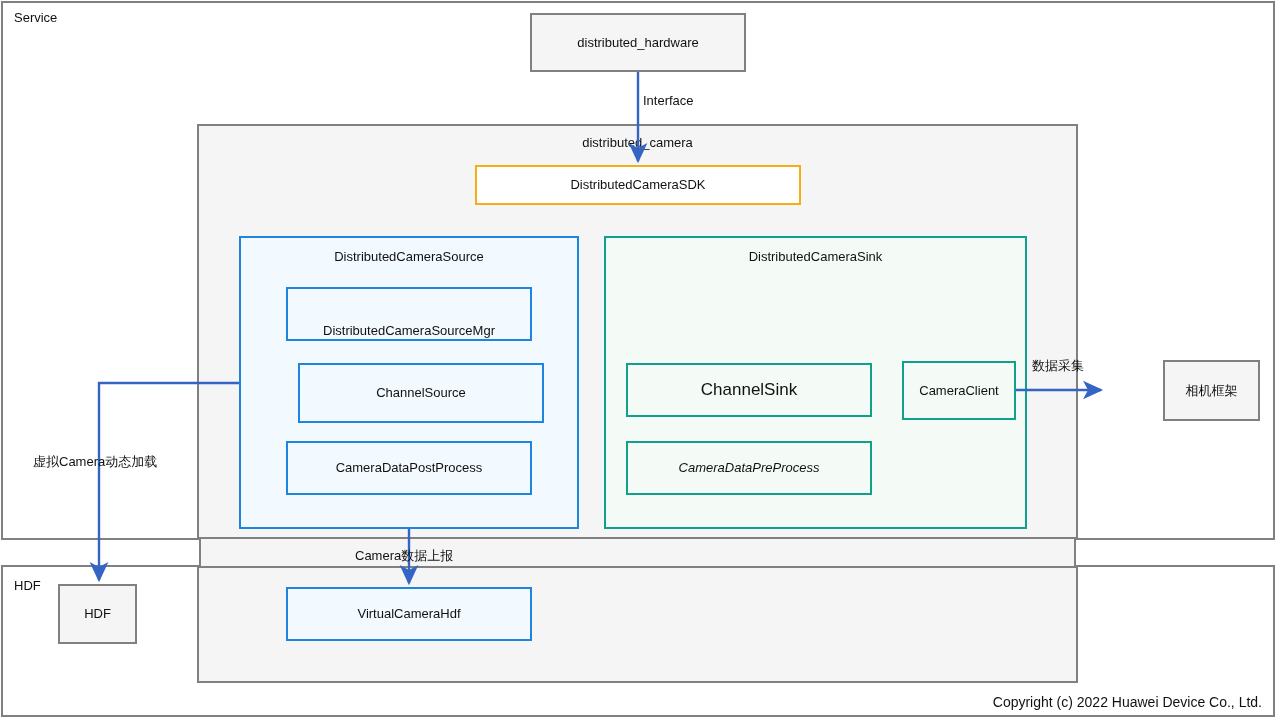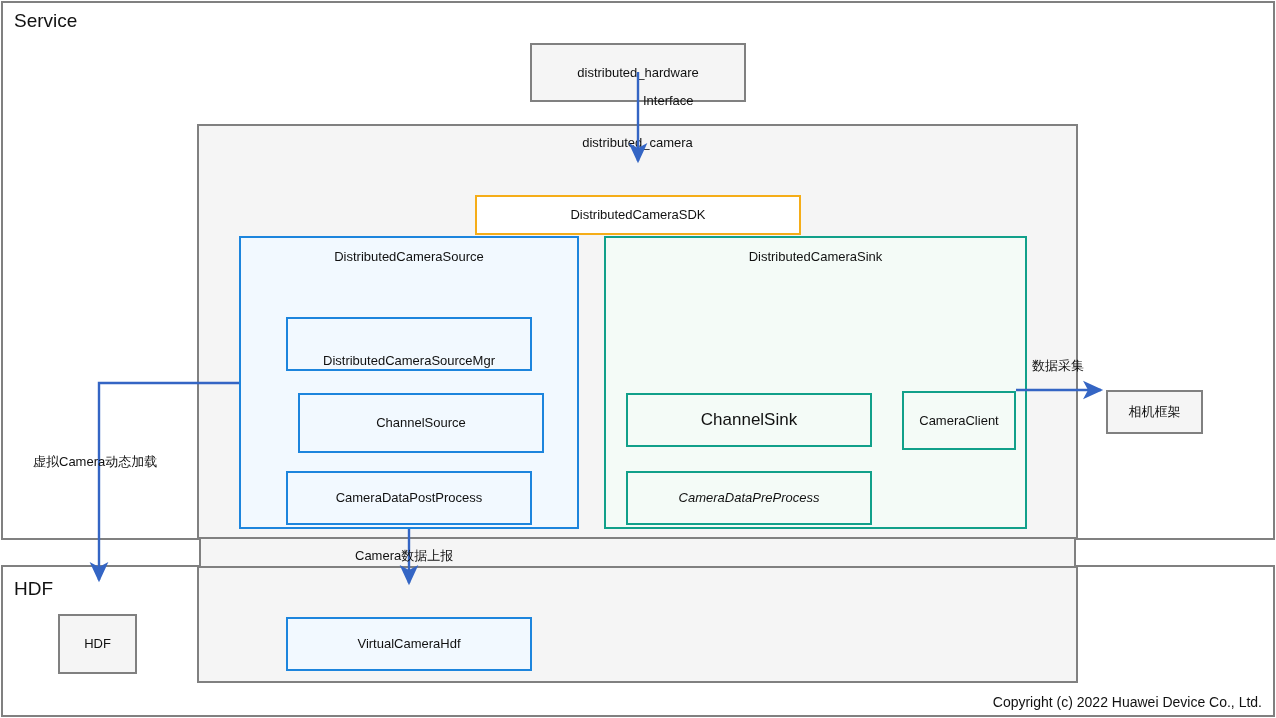--- a/index.html
+++ b/index.html
@@ -19,36 +19,35 @@
     overflow: hidden;
   }
   .abs { position: absolute; box-sizing: border-box; }
 
   
   .lane {
     border: 2px solid #808080;
     background: #ffffff;
   }
   .lane-label {
-    font-size: 19px;
+    font-size: 13px;
     color: #111111;
     line-height: 1;
     white-space: nowrap;
   }
 
   
   .box {
     display: flex;
     align-items: center;
     justify-content: center;
     text-align: center;
     font-size: 13px;
     line-height: 1.2;
     white-space: nowrap;
-    margin-top: 30px;
   }
   .box-gray {
     background: #f5f5f5;
     border: 2px solid #808080;
   }
   .box-orange {
     background: #ffffff;
     border: 2px solid #f5ad18;
   }
   .box-blue {
@@ -138,21 +137,21 @@
   <div class="abs box box-teal" style="left:626px; top:363px; width:246px; height:54px; font-size:17px;">
     <span>ChannelSink</span>
   </div>
   <div class="abs box box-teal" style="left:626px; top:441px; width:246px; height:54px;font-style:italic;">
     <span>CameraDataPreProcess</span>
   </div>
   <div class="abs box box-teal" style="left:902px; top:361px; width:114px; height:59px;">
     <span>CameraClient</span>
   </div>
 
-  <div class="abs box box-gray" style="left:1106px; top:360px; width:97px; height:44px;">
+  <div class="abs box box-gray" style="left:1163px; top:360px; width:97px; height:61px;">
     <span>相机框架</span>
   </div>
 
   <div class="abs box box-gray" style="left:58px; top:584px; width:79px; height:60px;">
     <span>HDF</span>
   </div>
 
   <div class="abs box box-blue" style="left:286px; top:587px; width:246px; height:54px;">
     <span>VirtualCameraHdf</span>
   </div>

